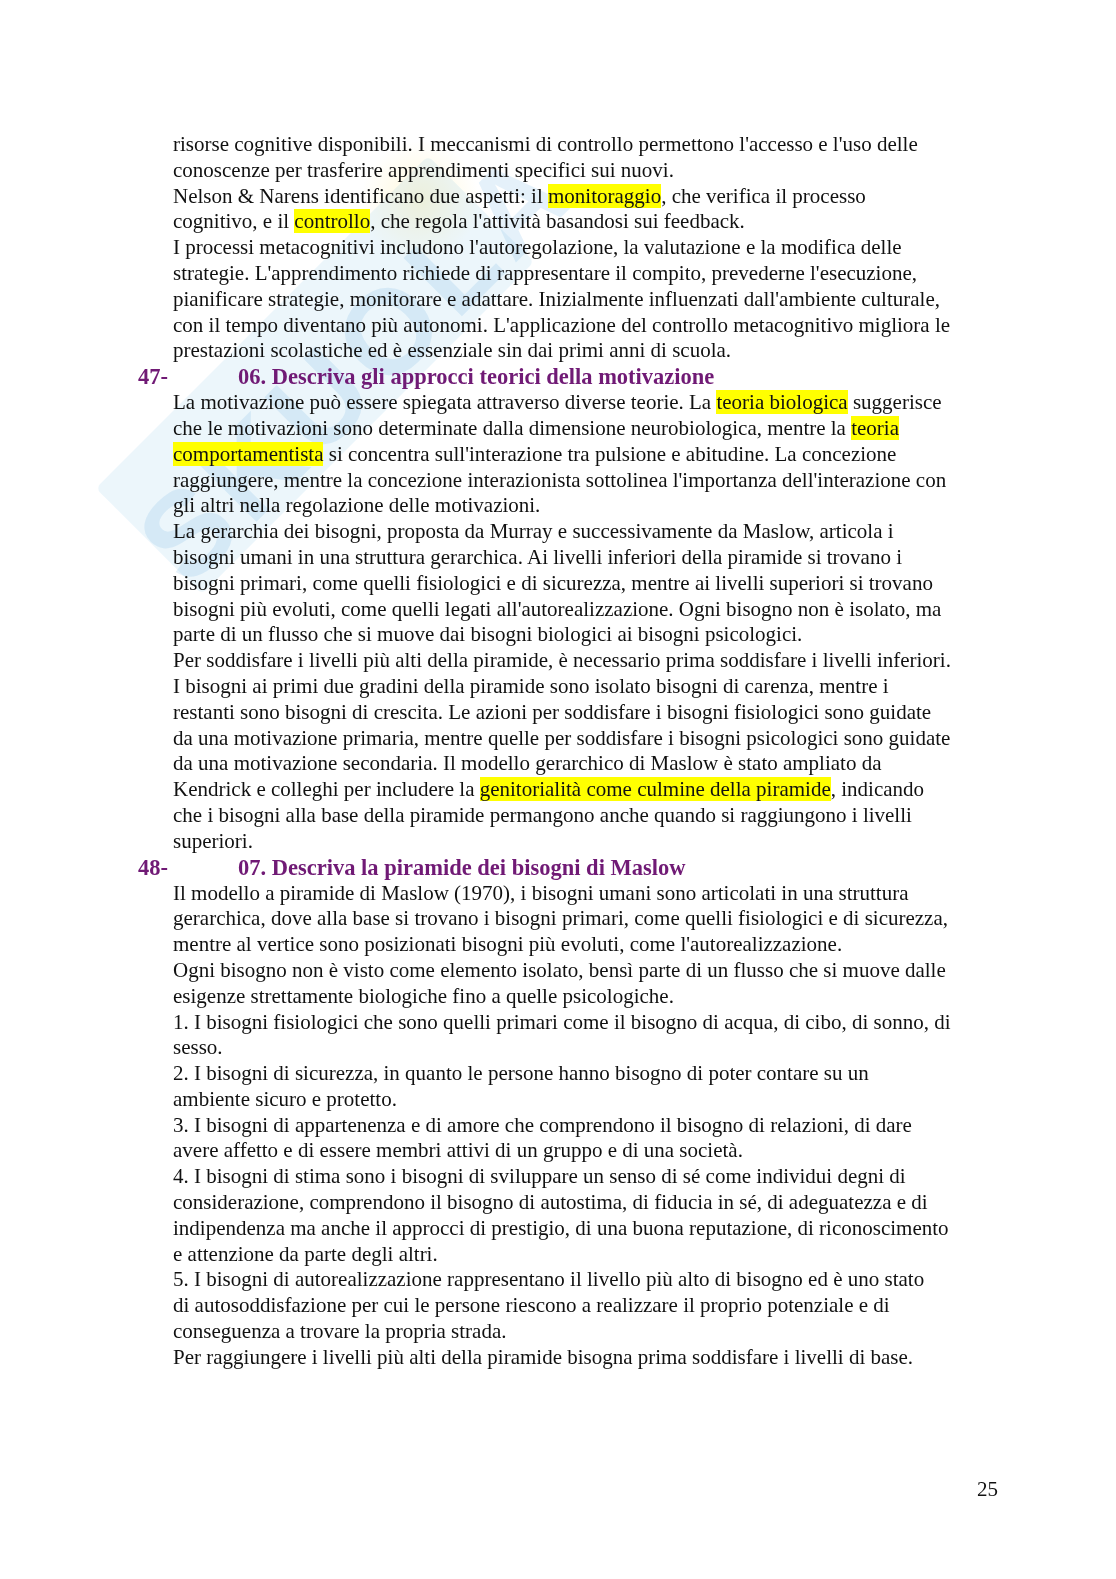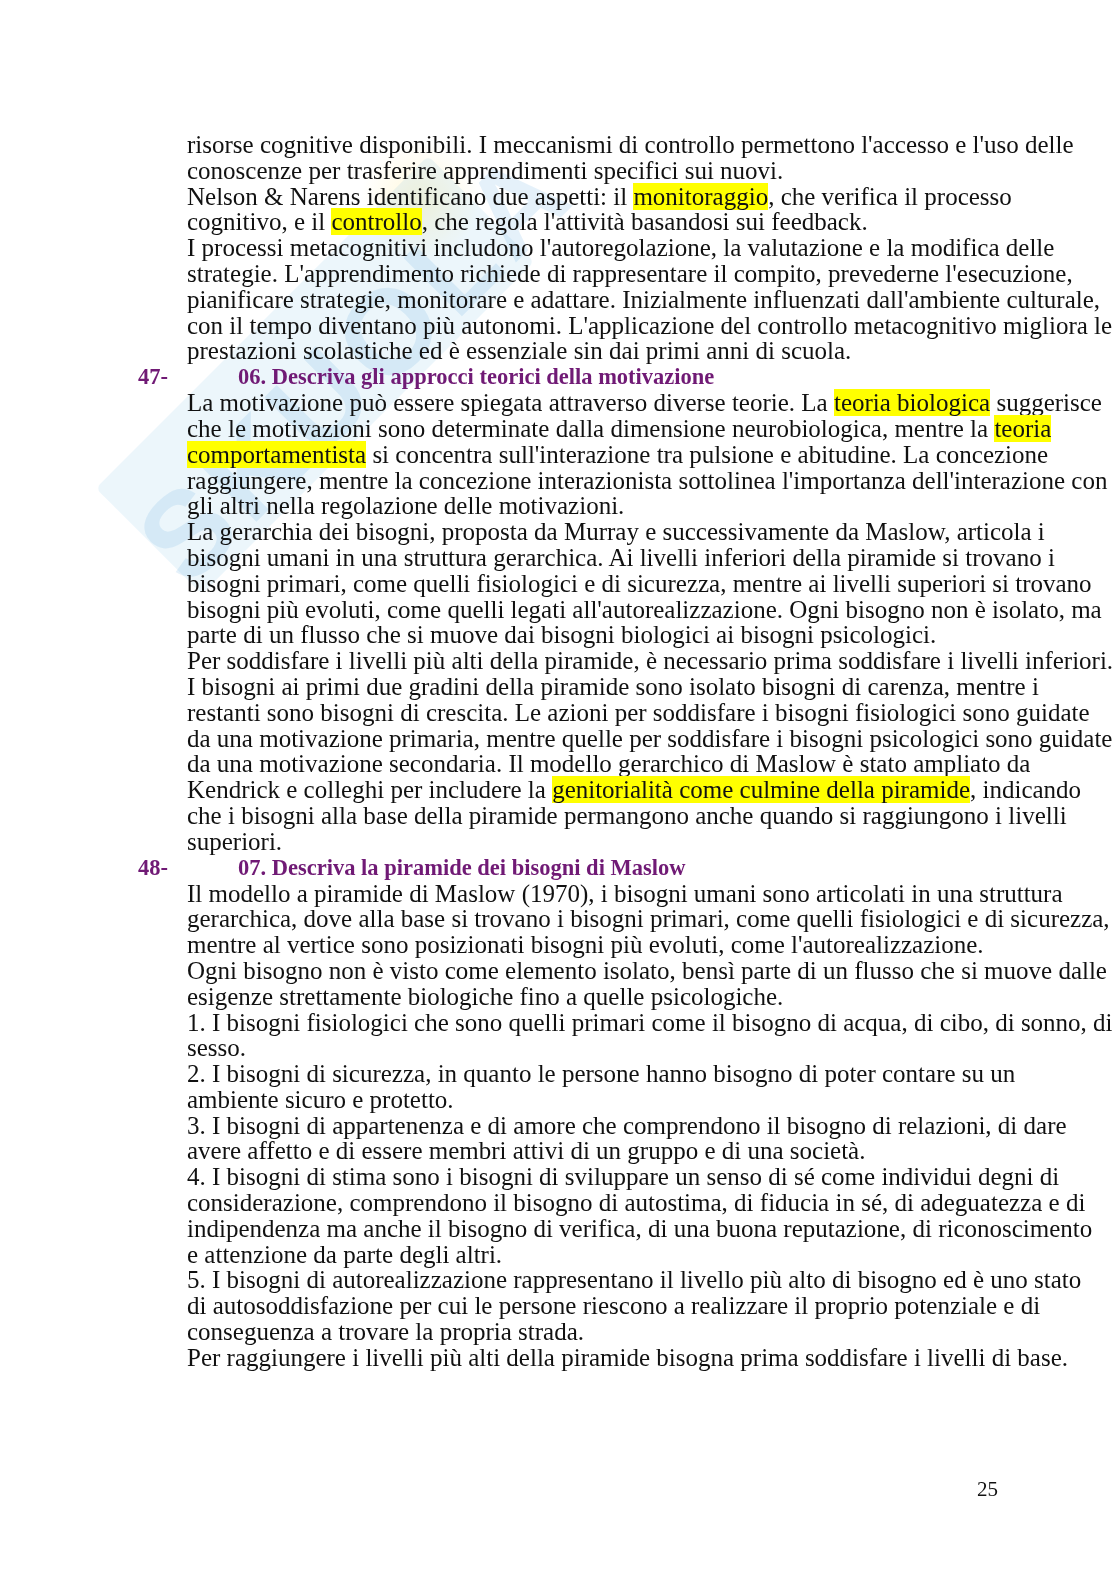--- a/index.html
+++ b/index.html
@@ -33,21 +33,21 @@
       border-radius: 50%;
       background: radial-gradient(circle, rgba(255, 235, 150, 0.35) 0%, rgba(255, 240, 170, 0.0) 70%);
     }
     .page {
       position: absolute; left: 0; top: 0; width: 1116px; height: 1579px; z-index: 1;
     }
     .content {
       position: absolute; left: 173px; top: 132px; width: 840px;
     }
     .line {
-      font-size: 25px; line-height: 25.8px; white-space: nowrap; margin-left: 14px;
+      font-size: 21px; line-height: 25.8px; white-space: nowrap;
     }
     .heading {
       position: relative; font-size: 22.5px; line-height: 26px; font-weight: bold;
       color: #701a75; white-space: nowrap;
     }
     .heading .num { position: absolute; left: -35px; }
     .heading .title { position: absolute; left: 104px; }
     .heading.spacer { height: 26px; margin-left: 0; }
     b { font-weight: normal; }
     .hl { background: #ffff00; }
@@ -120,21 +120,21 @@
     <div class="line">sesso.</div>
 
     <div class="line"><span>2. I </span><b>bisogni di sicurezza</b><span>, in quanto le persone hanno bisogno di poter contare su un</span></div>
     <div class="line">ambiente sicuro e protetto.</div>
 
     <div class="line"><span>3. I </span><b>bisogni di appartenenza</b><span> e di amore che comprendono il bisogno di relazioni, di dare</span></div>
     <div class="line">avere affetto e di essere membri attivi di un gruppo e di una società.</div>
 
     <div class="line"><span>4. I </span><b>bisogni di stima</b><span> sono i bisogni di sviluppare un senso di sé come individui degni di</span></div>
     <div class="line">considerazione, comprendono il bisogno di autostima, di fiducia in sé, di adeguatezza e di</div>
-    <div class="line">indipendenza ma anche il bisogno di verifica, di una buona reputazione, di riconoscimento</div>
+    <div class="line">indipendenza ma anche il approcci di prestigio, di una buona reputazione, di riconoscimento</div>
     <div class="line">e attenzione da parte degli altri.</div>
 
     <div class="line"><span>5. I </span><b>bisogni di autorealizzazione</b><span> rappresentano il livello più alto di bisogno ed è uno stato</span></div>
     <div class="line">di autosoddisfazione per cui le persone riescono a realizzare il proprio potenziale e di</div>
     <div class="line">conseguenza a trovare la propria strada.</div>
 
     <div class="line">Per raggiungere i livelli più alti della piramide bisogna prima soddisfare i livelli di base.</div>
   </div>
 
   <div class="page-number">25</div>

